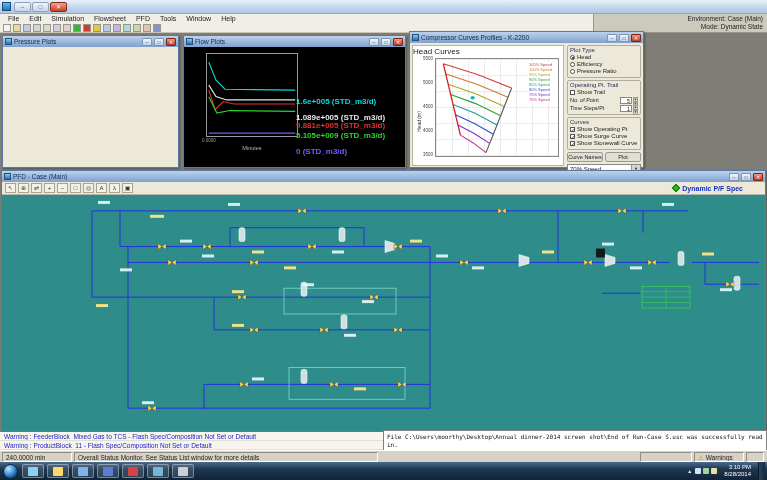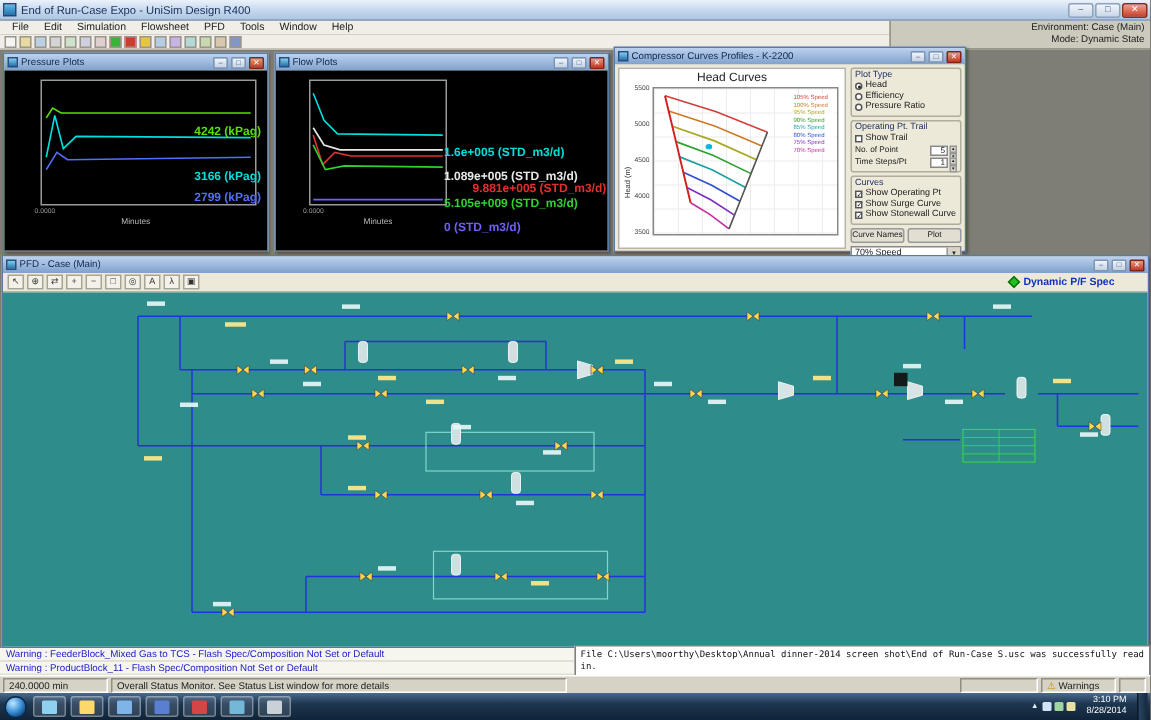--- a/index.html
+++ b/index.html
@@ -32,21 +32,21 @@
 .pbox svg{width:100%;height:100%;display:block;}
 .plabel{position:absolute;font-weight:bold;font-size:8px;white-space:nowrap;}
 .plabels-r .plabel{right:4px;}
 .plabels-l .plabel{left:112px;}
 .axis-x{position:absolute;font-size:5.5px;color:#b8b8b8;text-align:center;}
 .tick0{position:absolute;font-size:4.5px;color:#9a9a9a;}
 
 
 .cbody{position:absolute;left:0;right:0;top:11px;bottom:0;background:#ece9d8;}
 .cchart{position:absolute;left:2px;top:2px;width:152px;height:121px;background:#fff;border:1px solid #b8b4a8;}
-.cctitle{position:absolute;top:1px;left:0;right:0;text-align:center;font-size:8px;color:#222;}
+.cctitle{position:absolute;top:1px;left:0;right:0;font-size:8px;color:#222;}
 .cylabel{position:absolute;left:3px;top:86px;transform:rotate(-90deg);transform-origin:0 0;font-size:5px;color:#333;white-space:nowrap;}
 .cyticks{position:absolute;left:5px;top:10px;bottom:8px;width:15px;display:flex;flex-direction:column;justify-content:space-between;font-size:4.5px;color:#444;text-align:right;}
 .cplot{position:absolute;left:22px;top:12px;right:4px;bottom:8px;border:1px solid #888;background-image:linear-gradient(#ebebeb 1px,transparent 1px),linear-gradient(90deg,#ebebeb 1px,transparent 1px);background-size:16px 16px;}
 .cplot svg{width:100%;height:100%;display:block;}
 .clegend{position:absolute;right:1px;top:3px;width:29px;display:flex;flex-direction:column;gap:1px;background:rgba(255,255,255,.85);padding:1px;}
 .leg{font-size:4px;line-height:4px;white-space:nowrap;}
 .cpanel{position:absolute;left:156px;top:1px;width:76px;bottom:1px;font-size:6px;color:#222;}
 .group{border:1px solid #b0ac9e;border-radius:2px;margin:1px 1px 2px;padding:1px 2px 2px;}
 .group-label{font-size:6px;color:#203060;margin-bottom:1px;}
 .prow{display:flex;align-items:center;gap:2px;line-height:7px;white-space:nowrap;}
@@ -92,21 +92,20 @@
 .clock{text-align:right;color:#fff;font-size:6px;line-height:7px;padding:0 4px;white-space:nowrap;}
 .showdesk{width:7px;height:18px;border-left:1px solid #0a1828;background:linear-gradient(90deg,#2a4662,#16293e);flex:none;}
 </style>
 </head>
 <body>
 
 <div class="screen">
 
   <div class="titlebar">
     <span class="app-icon"></span>
-    <span class="title">End of Run-Case Expo - UniSim Design R400</span>
     <span class="winbtns">
       <span class="winbtn">–</span>
       <span class="winbtn">□</span>
       <span class="winbtn close">✕</span>
     </span>
   </div>
 
   <div class="menubar">
 
   <span class="menu-item">File</span>
@@ -145,37 +144,20 @@
   </div>
 
   <div class="child" style="left:2px;top:35px;width:177px;height:133px;">
     <div class="ctitle">
       <span class="cicon"></span>
       <span class="ct">Pressure Plots</span>
       <span class="cbtn">–</span>
       <span class="cbtn">□</span>
       <span class="cbtn close">✕</span>
     </div>
-    <div class="plotclient plabels-r">
-      <div class="pbox" style="left:24px;top:6px;width:144px;height:84px;">
-        <svg viewBox="0 0 100 100" preserveAspectRatio="none">
-            <polyline points="2,30 5,22 9,26 98,26" fill="none" stroke="#55e000" stroke-width="1.1" vector-effect="non-scaling-stroke"></polyline>
-            <polyline points="2,62 6,28.000000000000004 10,55.00000000000001 16,45 98,46" fill="none" stroke="#00dede" stroke-width="1.1" vector-effect="non-scaling-stroke"></polyline>
-            <polyline points="2,72 7.000000000000001,57.99999999999999 12,64 98,62" fill="none" stroke="#4f6fff" stroke-width="1.1" vector-effect="non-scaling-stroke"></polyline>
-          </svg>
-      </div>
-      <div class="tick0" style="left:20px;top:91px;">0.0000</div>
-      <div class="axis-x" style="left:0;right:0;top:98px;">Minutes</div>
-      <div>
-
-      <div class="plabel" style="color: rgb(85, 224, 0); top: 36px;">4242 (kPag)</div>
-          <div class="plabel" style="color: rgb(0, 222, 222); top: 66px;">3166 (kPag)</div>
-          <div class="plabel" style="color: rgb(79, 111, 255); top: 80px;">2799 (kPag)</div>
-        </div>
-    </div>
   </div>
 
   <div class="child" style="left:183px;top:35px;width:223px;height:133px;">
     <div class="ctitle">
       <span class="cicon"></span>
       <span class="ct">Flow Plots</span>
       <span class="cbtn">–</span>
       <span class="cbtn">□</span>
       <span class="cbtn close">✕</span>
     </div>
@@ -188,21 +170,21 @@
             <polyline points="2,52 11,72 25,69 98,70" fill="none" stroke="#30d030" stroke-width="1.1" vector-effect="non-scaling-stroke"></polyline>
             <polyline points="2,96.5 98,96.5" fill="none" stroke="#6f5fff" stroke-width="1.1" vector-effect="non-scaling-stroke"></polyline>
           </svg>
       </div>
       <div class="tick0" style="left:18px;top:91px;">0.0000</div>
       <div class="axis-x" style="left:0;width:136px;top:98px;">Minutes</div>
       <div>
 
       <div class="plabel" style="color: rgb(0, 222, 222); top: 50px;">1.6e+005 (STD_m3/d)</div>
           <div class="plabel" style="color: rgb(232, 232, 232); top: 66px;">1.089e+005 (STD_m3/d)</div>
-          <div class="plabel" style="color: rgb(224, 48, 48); top: 74px; margin-left: 19px;">9.881e+005 (STD_m3/d)</div>
+          <div class="plabel" style="color: rgb(224, 48, 48); top: 74px;">9.881e+005 (STD_m3/d)</div>
           <div class="plabel" style="color: rgb(48, 208, 48); top: 84px;">5.105e+009 (STD_m3/d)</div>
           <div class="plabel" style="color: rgb(111, 95, 255); top: 100px;">0 (STD_m3/d)</div>
         </div>
     </div>
   </div>
 
   <div class="child" style="left:409px;top:31px;width:235px;height:137px;">
     <div class="ctitle">
       <span class="cicon"></span>
       <span class="ct">Compressor Curves Profiles - K-2200</span>

